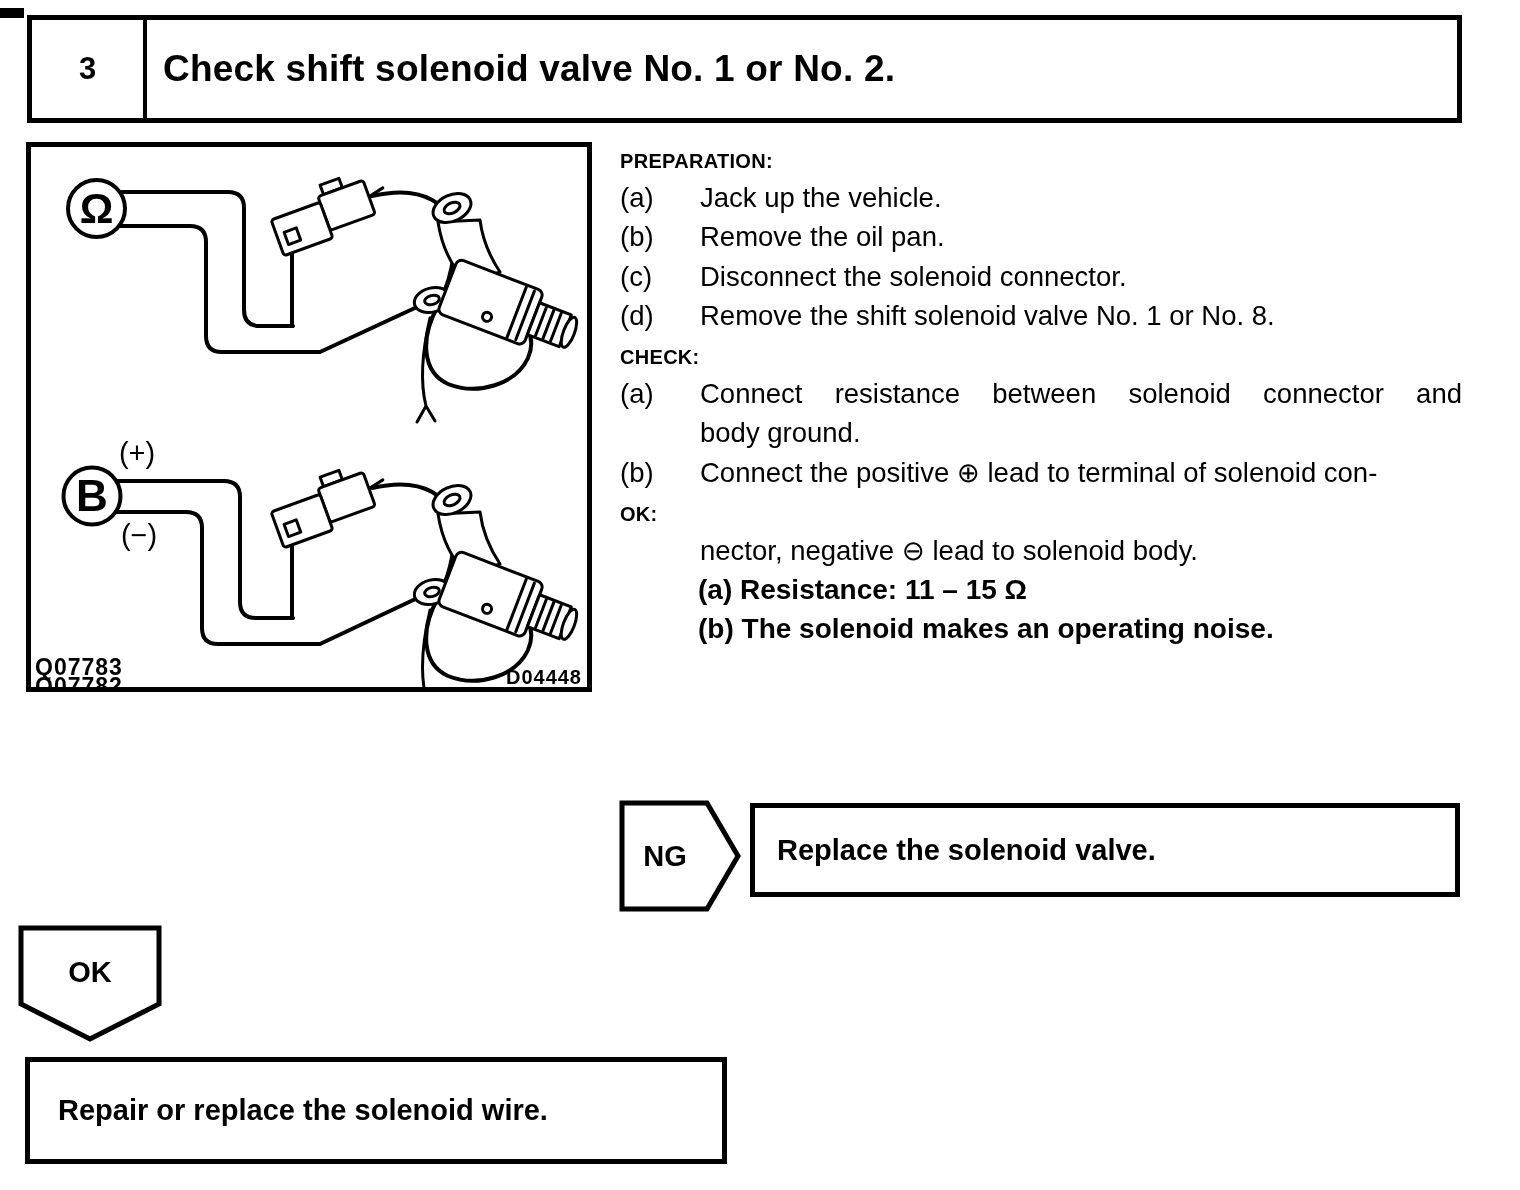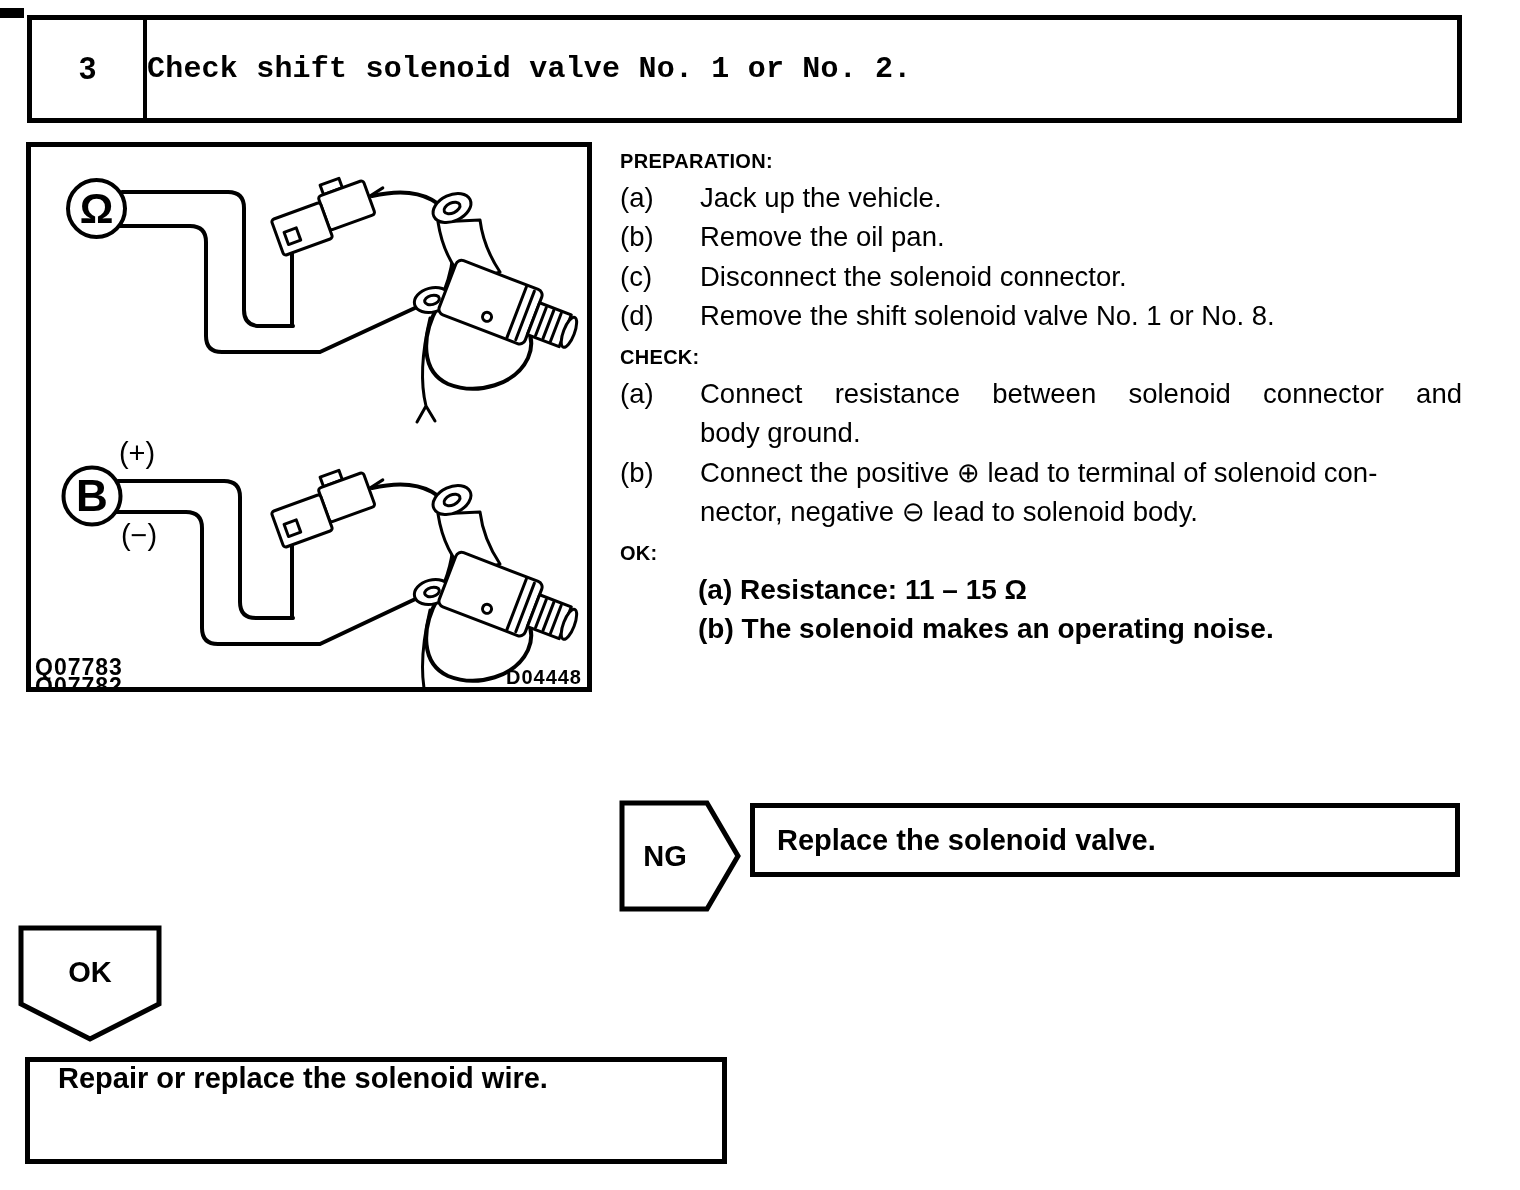--- a/index.html
+++ b/index.html
@@ -6,22 +6,22 @@
   .page{position:relative;width:1520px;height:1190px;background:#ffffff;
         font-family:"Liberation Sans",sans-serif;color:#000;overflow:hidden;}
   .abs{position:absolute;}
   .artifact{left:0;top:8px;width:24px;height:10px;background:#000;}
 
   
   .step-header{left:27px;top:15px;width:1435px;height:108px;border:5px solid #000;
                box-sizing:border-box;display:flex;align-items:stretch;}
   .step-num{width:111px;border-right:4px solid #000;display:flex;align-items:center;
             justify-content:center;font-size:31px;font-weight:bold;}
-  .step-title{flex:1;display:flex;align-items:center;
-              font-size:30px;font-weight:bold;letter-spacing:.2px;font-family:Liberation Mono, monospace;}
+  .step-title{flex:1;display:flex;align-items:center;padding-left:16px;
+              font-size:37px;font-weight:bold;letter-spacing:.2px;}
 
   
   .figure-box{left:26px;top:142px;width:566px;height:550px;border:5px solid #000;
               box-sizing:border-box;overflow:hidden;}
   .figure-box svg{position:absolute;left:0;top:0;}
   .fig-code{position:absolute;font-size:23px;font-weight:bold;letter-spacing:1px;line-height:19px;}
   .code-top{left:4px;top:511px;}
   .code-bottom{left:4px;top:530px;}
   .fig-id{position:absolute;right:5px;top:519px;font-size:20px;font-weight:600;letter-spacing:1px;}
 
@@ -31,25 +31,25 @@
   .item{display:flex;}
   .mk{width:80px;flex:none;}
   .tx{flex:1;}
   .wrapline{white-space:normal;}
   .stretch{text-align:justify;text-align-last:justify;}
   .uline{font-weight:bold;font-size:20px;
          text-decoration-thickness:3px;text-underline-offset:5px;letter-spacing:.3px;}
   .okitem{font-weight:bold;font-size:28px;padding-left:78px;}
 
   
-  .ng-box{left:750px;top:803px;width:710px;height:74px;border:5px solid #000;
+  .ng-box{left:750px;top:803px;width:710px;height:94px;border:5px solid #000;
           box-sizing:border-box;display:flex;align-items:center;padding-left:22px;
           font-size:29px;font-weight:bold;}
   .ok-box{left:25px;top:1057px;width:702px;height:107px;border:5px solid #000;
-          box-sizing:border-box;display:flex;padding-left:28px;
+          box-sizing:border-box;display:flex;align-items:center;padding-left:28px;
           font-size:29px;font-weight:bold;}
   svg text{font-family:"Liberation Sans",sans-serif;}
 </style>
 </head>
 <body>
 
 <div class="page">
 
   <div class="abs artifact"></div>
 
@@ -145,26 +145,26 @@
       <span class="tx wrapline stretch">Connect resistance between solenoid connector and</span>
     </div>
     <div class="line item">
       <span class="mk"></span>
       <span class="tx">body ground.</span>
     </div>
     <div class="line item">
       <span class="mk">(b)</span>
       <span class="tx">Connect the positive ⊕ lead to terminal of solenoid con-</span>
     </div>
+    <div class="line"><span class="uline">OK:</span></div>
+
     <div class="line item">
       <span class="mk"></span>
       <span class="tx">nector, negative ⊖ lead to solenoid body.</span>
     </div>
-
-    <div class="line"><span class="uline">OK:</span></div>
     <div class="line okitem">(a) Resistance: 11 – 15 Ω</div>
     <div class="line okitem">(b) The solenoid makes an operating noise.</div>
   </div>
 
   <svg class="abs" style="left:619px;top:800px;" width="124" height="112">
     <polygon points="3,3 88,3 119,56 88,109 3,109" fill="#fff" stroke="#000" stroke-width="5"></polygon>
     <text x="46" y="66" font-size="29" font-weight="bold" text-anchor="middle" fill="#000">NG</text>
   </svg>
   <div class="abs ng-box">
     <span>Replace the solenoid valve.</span>

